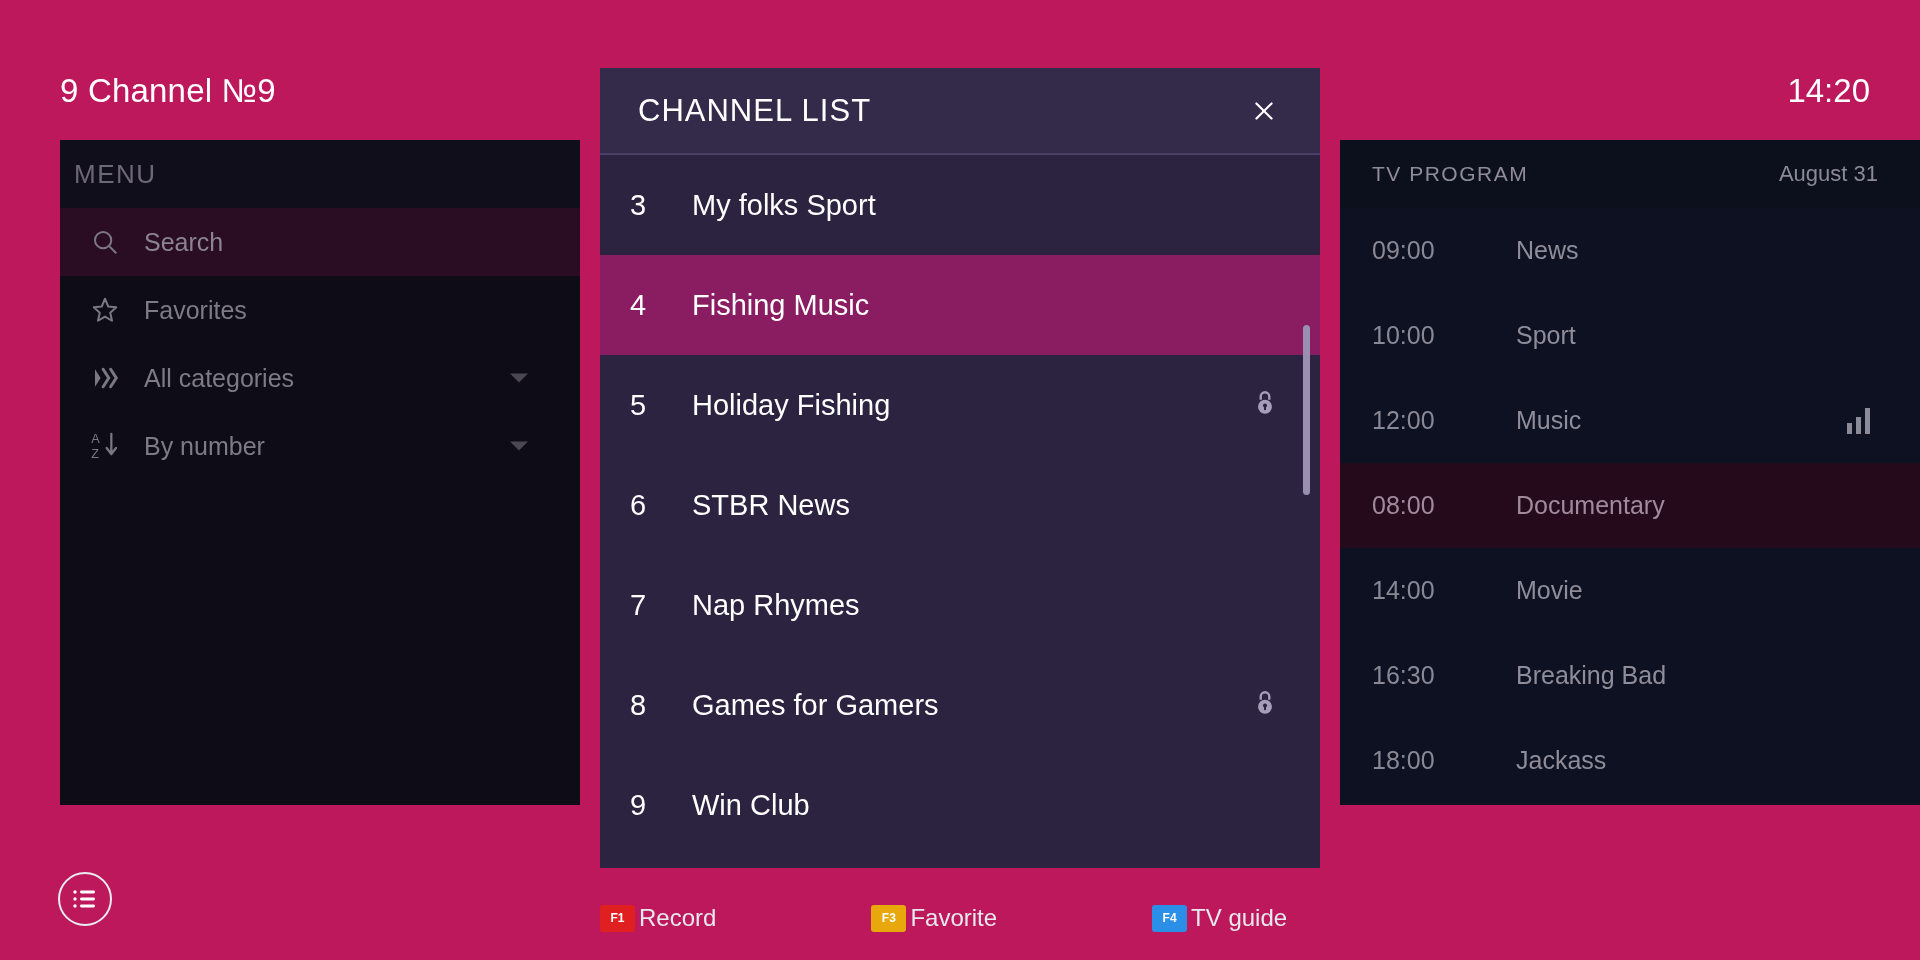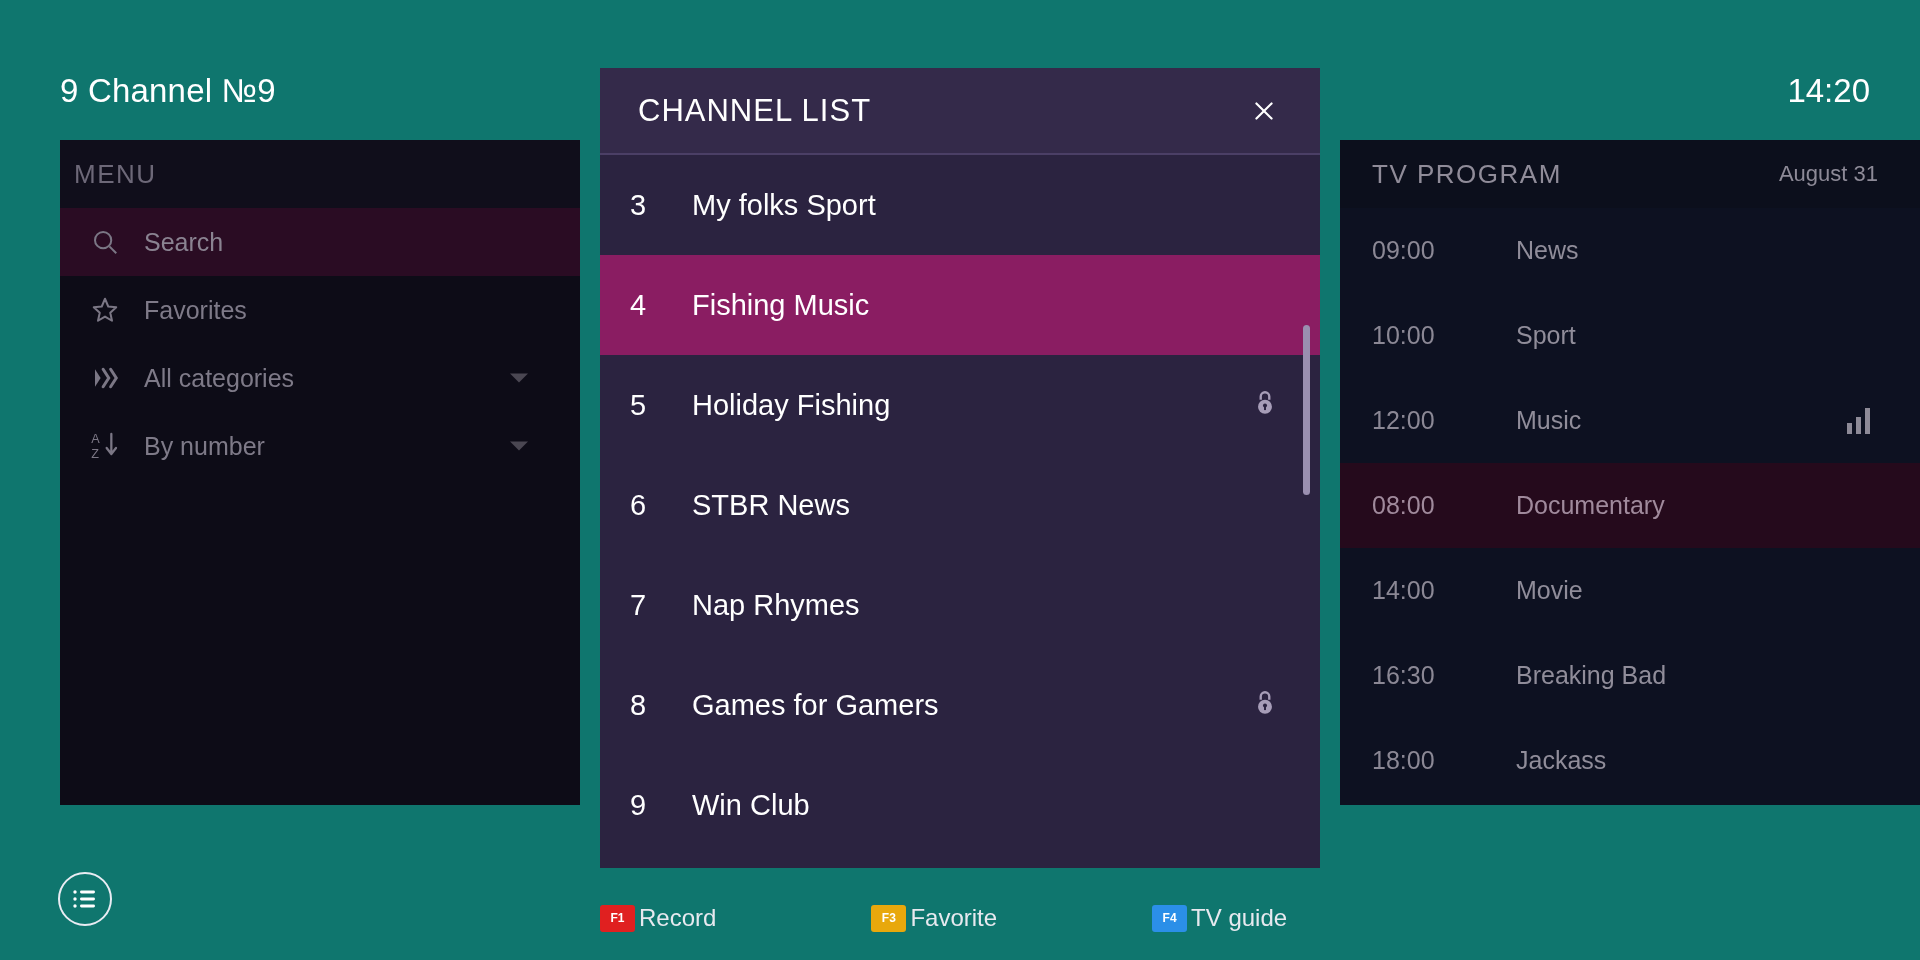--- a/index.html
+++ b/index.html
@@ -2,21 +2,21 @@
 <html><head>
 <meta charset="utf-8">
 <style>
   * { margin:0; padding:0; box-sizing:border-box; }
   html, body {
     width:1920px; height:960px;
     background:#0e1628;
     font-family:"Liberation Sans", sans-serif;
     overflow:hidden;
   }
-  #app { position:relative; width:1920px; height:960px; background:#0f766e; }
+  #app { position:relative; width:1920px; height:960px; background:#be185d; }
 
   
   .topbar { position:absolute; left:0; top:0; width:1920px; height:150px; }
   .now-channel {
     position:absolute; left:60px; top:72px;
     font-size:33px; color:#ffffff; letter-spacing:.2px; white-space:nowrap;
   }
   .clock {
     position:absolute; right:50px; top:72px;
     font-size:33px; color:#ffffff; white-space:nowrap;
@@ -55,21 +55,21 @@
 
   
   .tv-panel {
     position:absolute; left:1340px; top:140px; width:580px; height:665px;
     background:#0d1121;
   }
   .tv-header {
     height:68px; display:flex; align-items:center; justify-content:space-between;
     padding:0 42px 0 32px; background:#0c0f1c;
   }
-  .tv-title { font-size:26px; color:#908c99; letter-spacing:1.5px; }
+  .tv-title { font-size:21px; color:#908c99; letter-spacing:1.5px; }
   .tv-date  { font-size:22px; color:#8d8a97; }
   .tv-row {
     position:relative; height:85px; display:flex; align-items:center;
     padding-left:32px;
     gap:24px;
   }
   .tv-row.highlight { background:#250a1c; }
   .tv-time { font-size:25px; color:#8b8895; width:100px; flex:0 0 100px; }
   .tv-name { font-size:25px; color:#908d9a; margin-left:20px; white-space:nowrap; }
   .tv-row.highlight .tv-time, .tv-row.highlight .tv-name { color:#a08a9c; }

